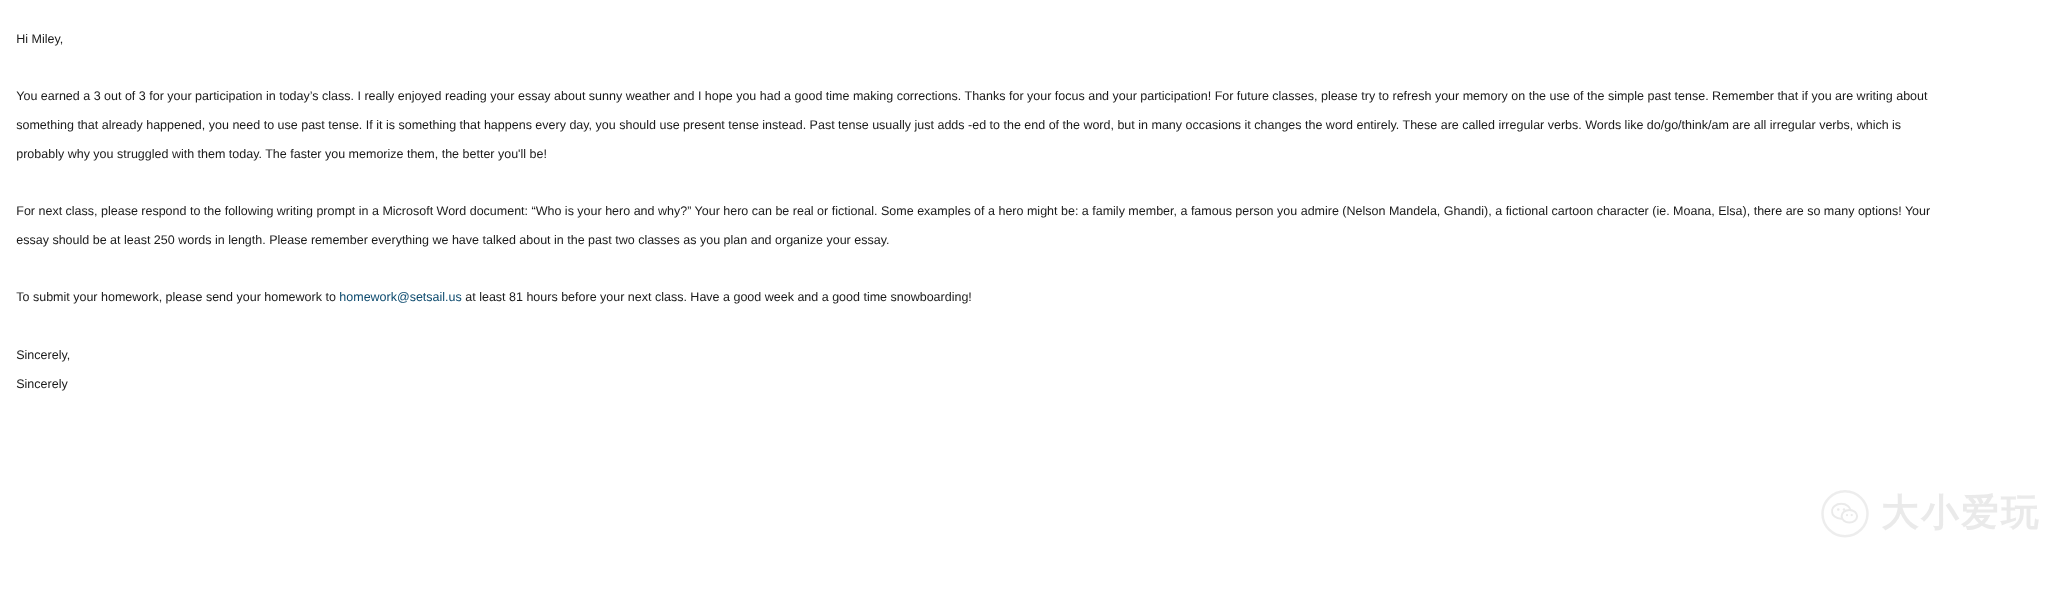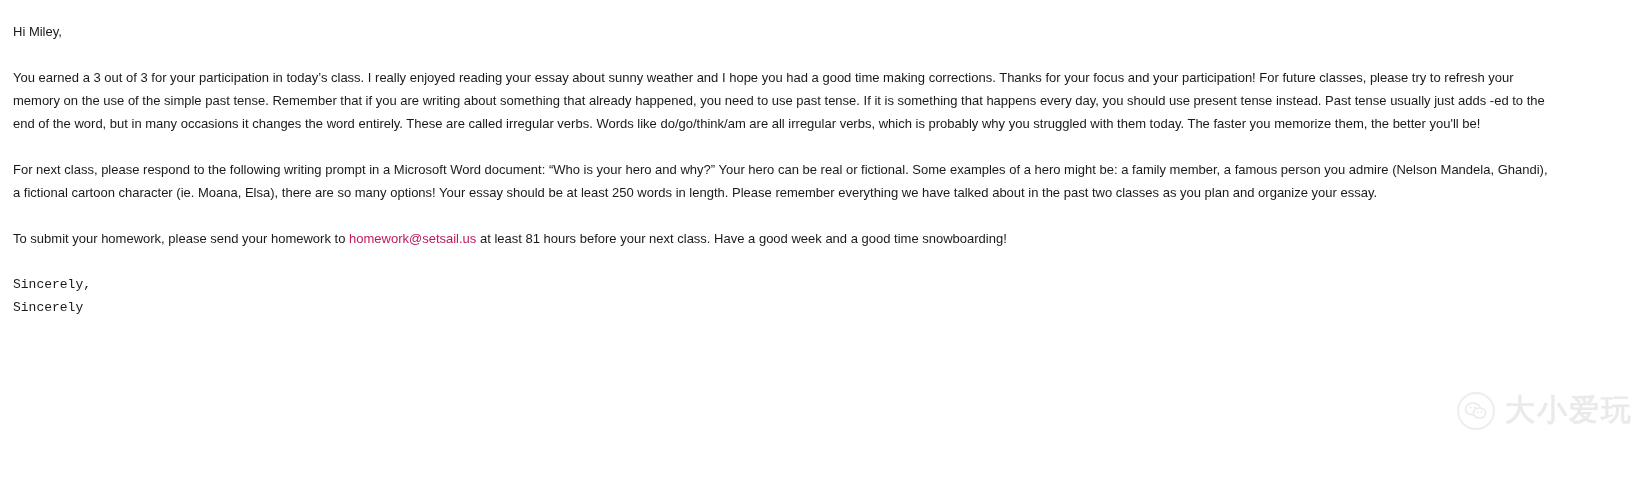--- a/index.html
+++ b/index.html
@@ -13,41 +13,40 @@
     font-family: "Liberation Sans", sans-serif;
     color: #000000;
     overflow: hidden;
     position: relative;
   }
   .email-body {
     position: absolute;
     left: 13px;
     top: 20px;
     width: 1600px;
-    font-size: 13px;
+    font-size: 10px;
     line-height: 23px;
     color: #1a1a1a;
   }
   .para {
     margin: 0 0 23px 0;
     max-width: 1543px;
   }
   .para:last-child {
     margin-bottom: 0;
   }
   .para.tight {
     margin-bottom: 0;
   }
   .link {
-    color: #be185d;
+    color: #0c4a6e;
     text-decoration: none;
   }
   .sig-line {
     display: block;
-    font-family: Liberation Mono, monospace;
   }
   
   .watermark {
     position: absolute;
     right: 18px;
     bottom: 48px;
     display: flex;
     align-items: center;
     gap: 10px;
     opacity: 0.45;

